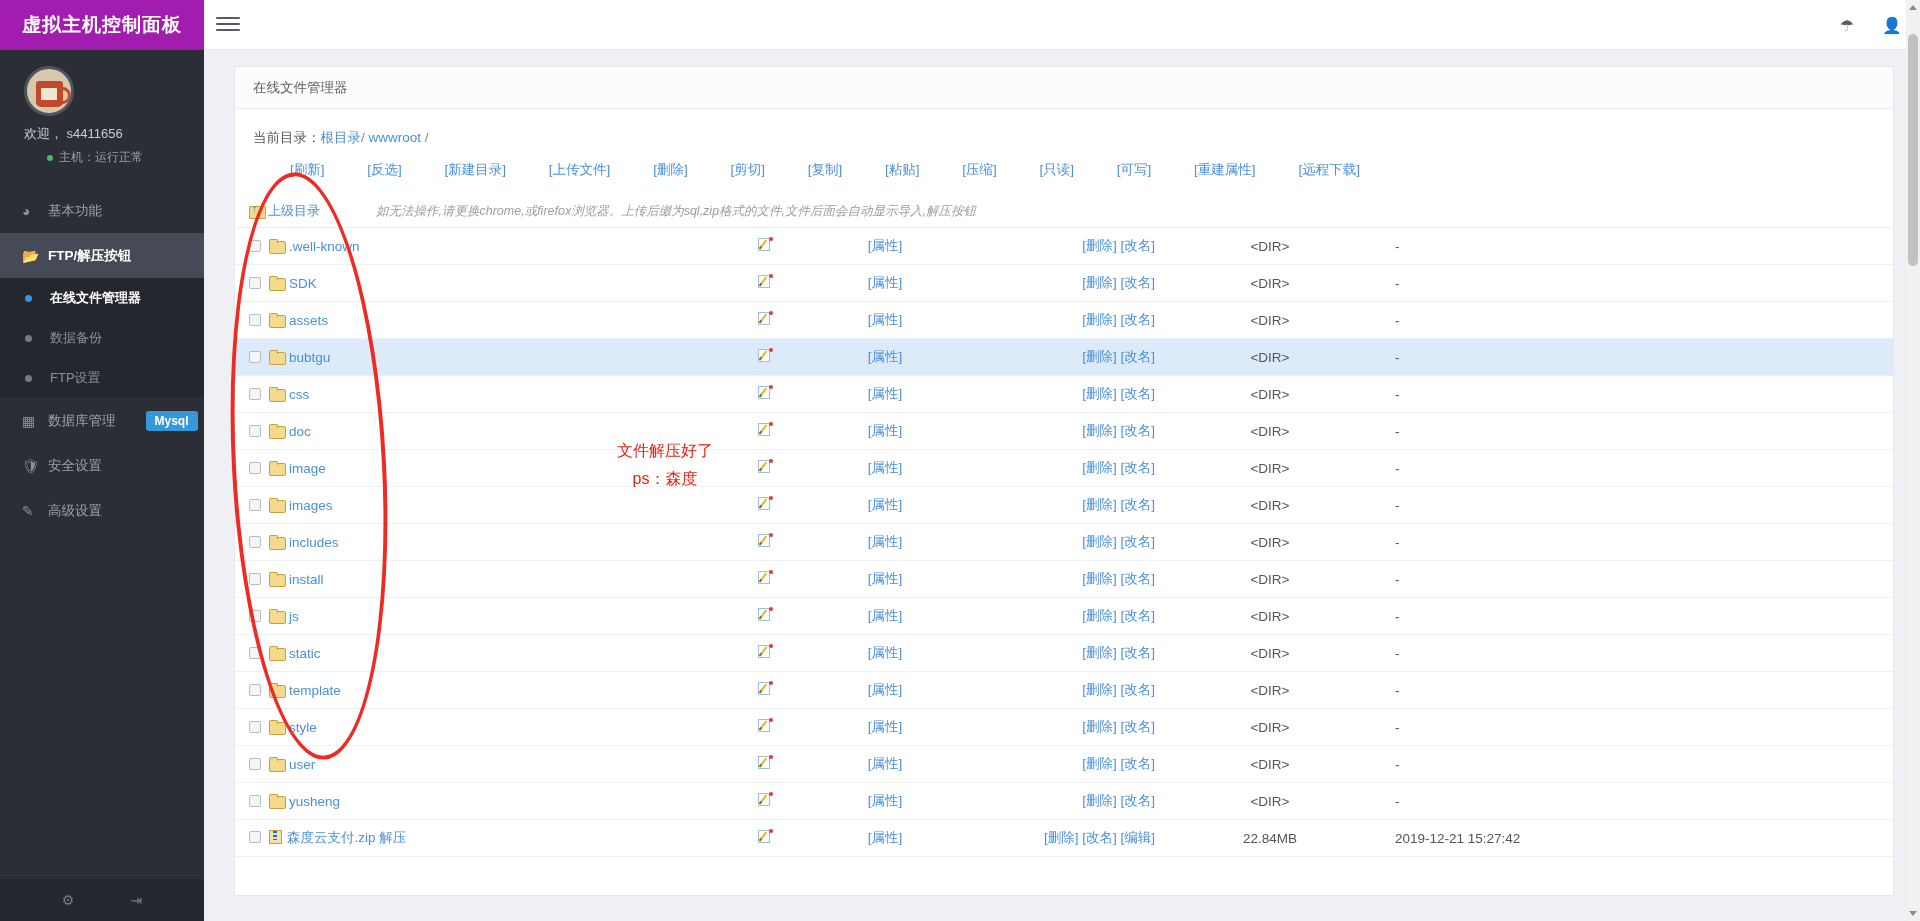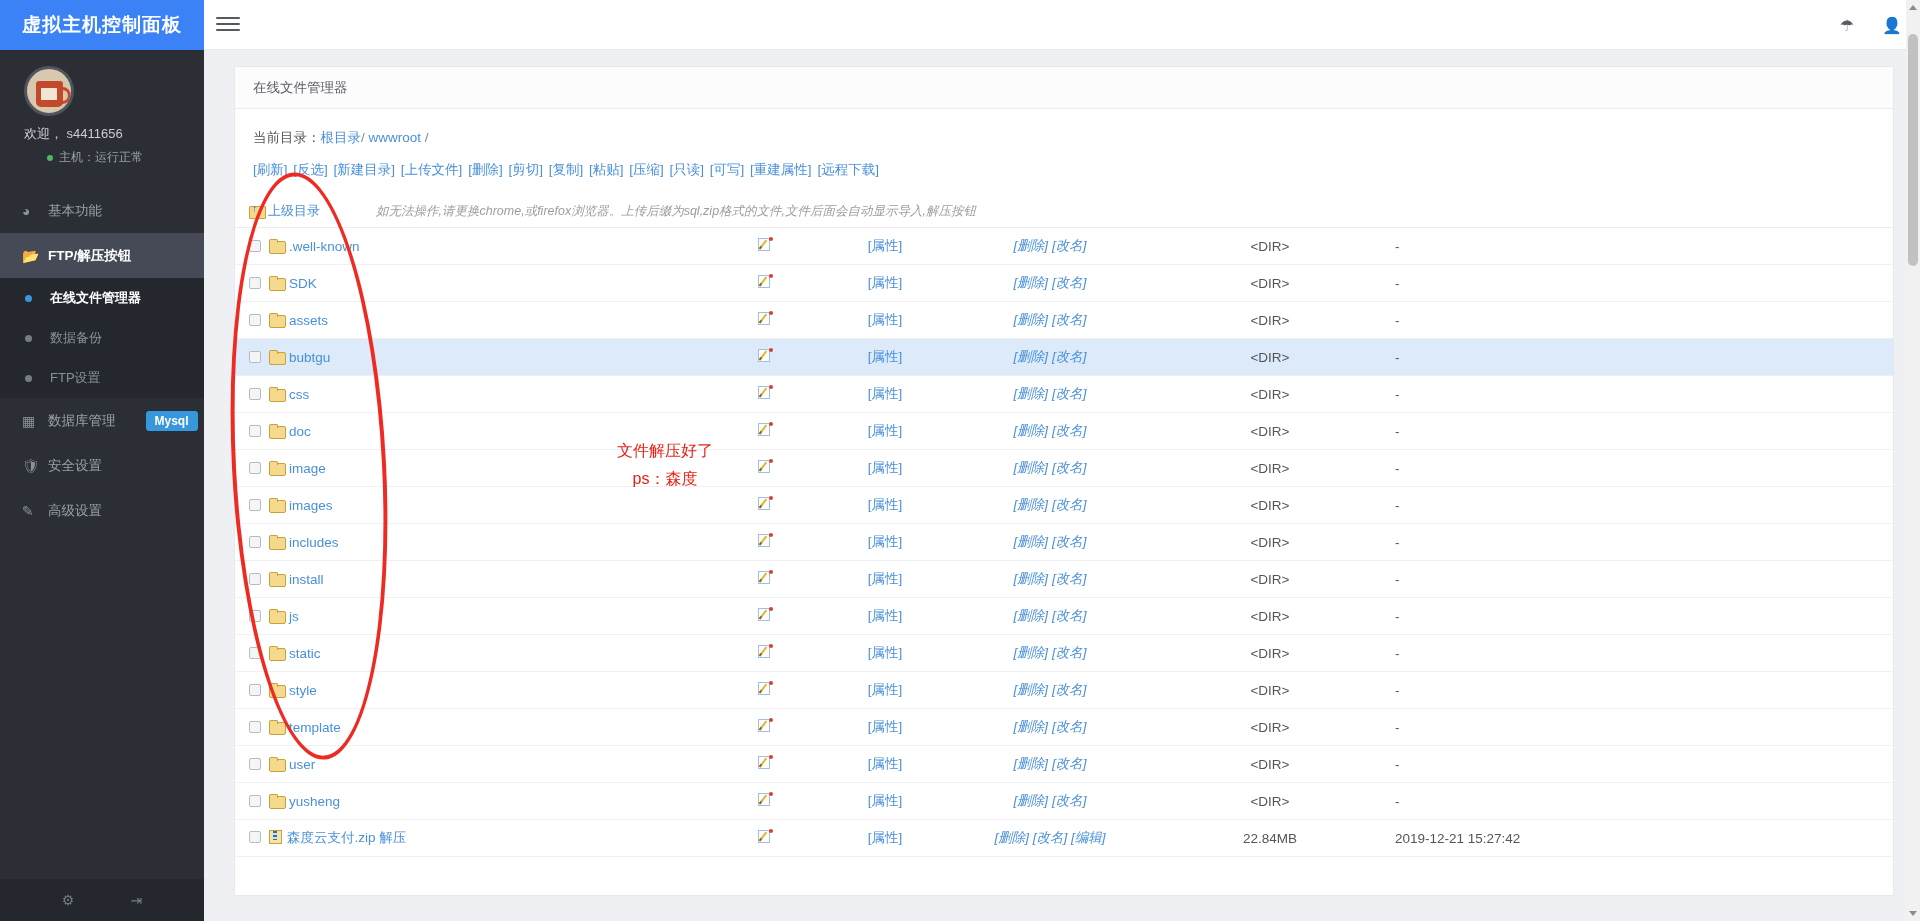--- a/index.html
+++ b/index.html
@@ -14,21 +14,21 @@
 
   
   .sidebar {
     position: absolute; left: 0; top: 0;
     width: 204px; height: 921px;
     background: #2b2e35;
     z-index: 5;
   }
   .brand {
     height: 50px; width: 204px;
-    background: #3b82f6;
+    background: #a21caf;
     color: #fff;
     display: flex; align-items: center; justify-content: center;
     font-size: 19px; font-weight: bold;
     letter-spacing: 1px;
   }
   .profile {
     padding: 16px 0 6px 0;
     text-align: left;
   }
   .avatar {
@@ -157,41 +157,41 @@
     padding-left: 18px; font-size: 13.5px; color: #555;
     margin-bottom: 14px;
   }
   .cwd a { color: #4a90d9; text-decoration: none; text-align: right; }
   .cwd .sep { color: #888; }
 
   .toolbar {
     padding-left: 18px; font-size: 13.5px;
     margin-bottom: 16px; white-space: nowrap;
   }
-  .toolbar a { color: #4a90d9; text-decoration: none; margin-right: 2px; }
+  .toolbar a { color: #4a90d9; text-decoration: none; margin-right: 2px; margin-left: 37px; }
 
   .uprow {
     display: flex; align-items: center;
     padding: 7px 0 7px 14px;
     border-bottom: 1px solid #ecedf1;
     font-size: 13px;
   }
   .up-link { color: #4a90d9; text-decoration: none; display:flex; align-items:center; }
   .hint {
     margin-left: 56px; color: #9a9da3; font-size: 12.5px; font-style: italic;
   }
 
   table.files { width: 100%; border-collapse: collapse; }
   table.files tr { border-bottom: 1px solid #eff0f3; padding-left: 32px; }
   table.files tr.sel { background: #dceafa; }
   table.files td { font-size: 13.5px; padding: 9px 0; color: #555; }
   .c-name { padding-left: 14px !important; width: 470px; }
   .c-edit { width: 120px; text-align: center; }
   .c-attr { width: 120px; text-align: center; }
-  .c-ops  { width: 210px; text-align: center; font-style: italic; }
+  .c-ops  { width: 210px; text-align: right; }
   .c-size { width: 230px; text-align: center; }
   .c-time { text-align: left; padding-left: 10px !important; }
   table.files a { color: #4a90d9; text-decoration: none; }
   .chk {
     width: 12px; height: 12px; border: 1px solid #b7bbc2;
     background: #f4f5f7; border-radius: 2px;
     display: inline-block; vertical-align: -1px; margin-right: 8px;
   }
   .folder-ico {
     display: inline-block; width: 15px; height: 12px;
@@ -488,29 +488,29 @@
               </tr>
               <tr>
                 <td class="c-name"><span class="chk"></span><span class="folder-ico"></span><a href="#">static</a></td>
                 <td class="c-edit"><span class="edit-ico"><span class="pad"></span><span class="pen"></span><span class="dot"></span></span></td>
                 <td class="c-attr"><a href="#">[属性]</a></td>
                 <td class="c-ops"><a href="#">[删除]</a> <a href="#">[改名]</a></td>
                 <td class="c-size">&lt;DIR&gt;</td>
                 <td class="c-time">-</td>
               </tr>
               <tr>
+                <td class="c-name"><span class="chk"></span><span class="folder-ico"></span><a href="#">template</a></td>
+                <td class="c-edit"><span class="edit-ico"><span class="pad"></span><span class="pen"></span><span class="dot"></span></span></td>
+                <td class="c-attr"><a href="#">[属性]</a></td>
+                <td class="c-ops"><a href="#">[删除]</a> <a href="#">[改名]</a></td>
+                <td class="c-size">&lt;DIR&gt;</td>
+                <td class="c-time">-</td>
+              </tr>
+              <tr>
                 <td class="c-name"><span class="chk"></span><span class="folder-ico"></span><a href="#">style</a></td>
-                <td class="c-edit"><span class="edit-ico"><span class="pad"></span><span class="pen"></span><span class="dot"></span></span></td>
-                <td class="c-attr"><a href="#">[属性]</a></td>
-                <td class="c-ops"><a href="#">[删除]</a> <a href="#">[改名]</a></td>
-                <td class="c-size">&lt;DIR&gt;</td>
-                <td class="c-time">-</td>
-              </tr>
-              <tr>
-                <td class="c-name"><span class="chk"></span><span class="folder-ico"></span><a href="#">template</a></td>
                 <td class="c-edit"><span class="edit-ico"><span class="pad"></span><span class="pen"></span><span class="dot"></span></span></td>
                 <td class="c-attr"><a href="#">[属性]</a></td>
                 <td class="c-ops"><a href="#">[删除]</a> <a href="#">[改名]</a></td>
                 <td class="c-size">&lt;DIR&gt;</td>
                 <td class="c-time">-</td>
               </tr>
               <tr>
                 <td class="c-name"><span class="chk"></span><span class="folder-ico"></span><a href="#">user</a></td>
                 <td class="c-edit"><span class="edit-ico"><span class="pad"></span><span class="pen"></span><span class="dot"></span></span></td>
                 <td class="c-attr"><a href="#">[属性]</a></td>

